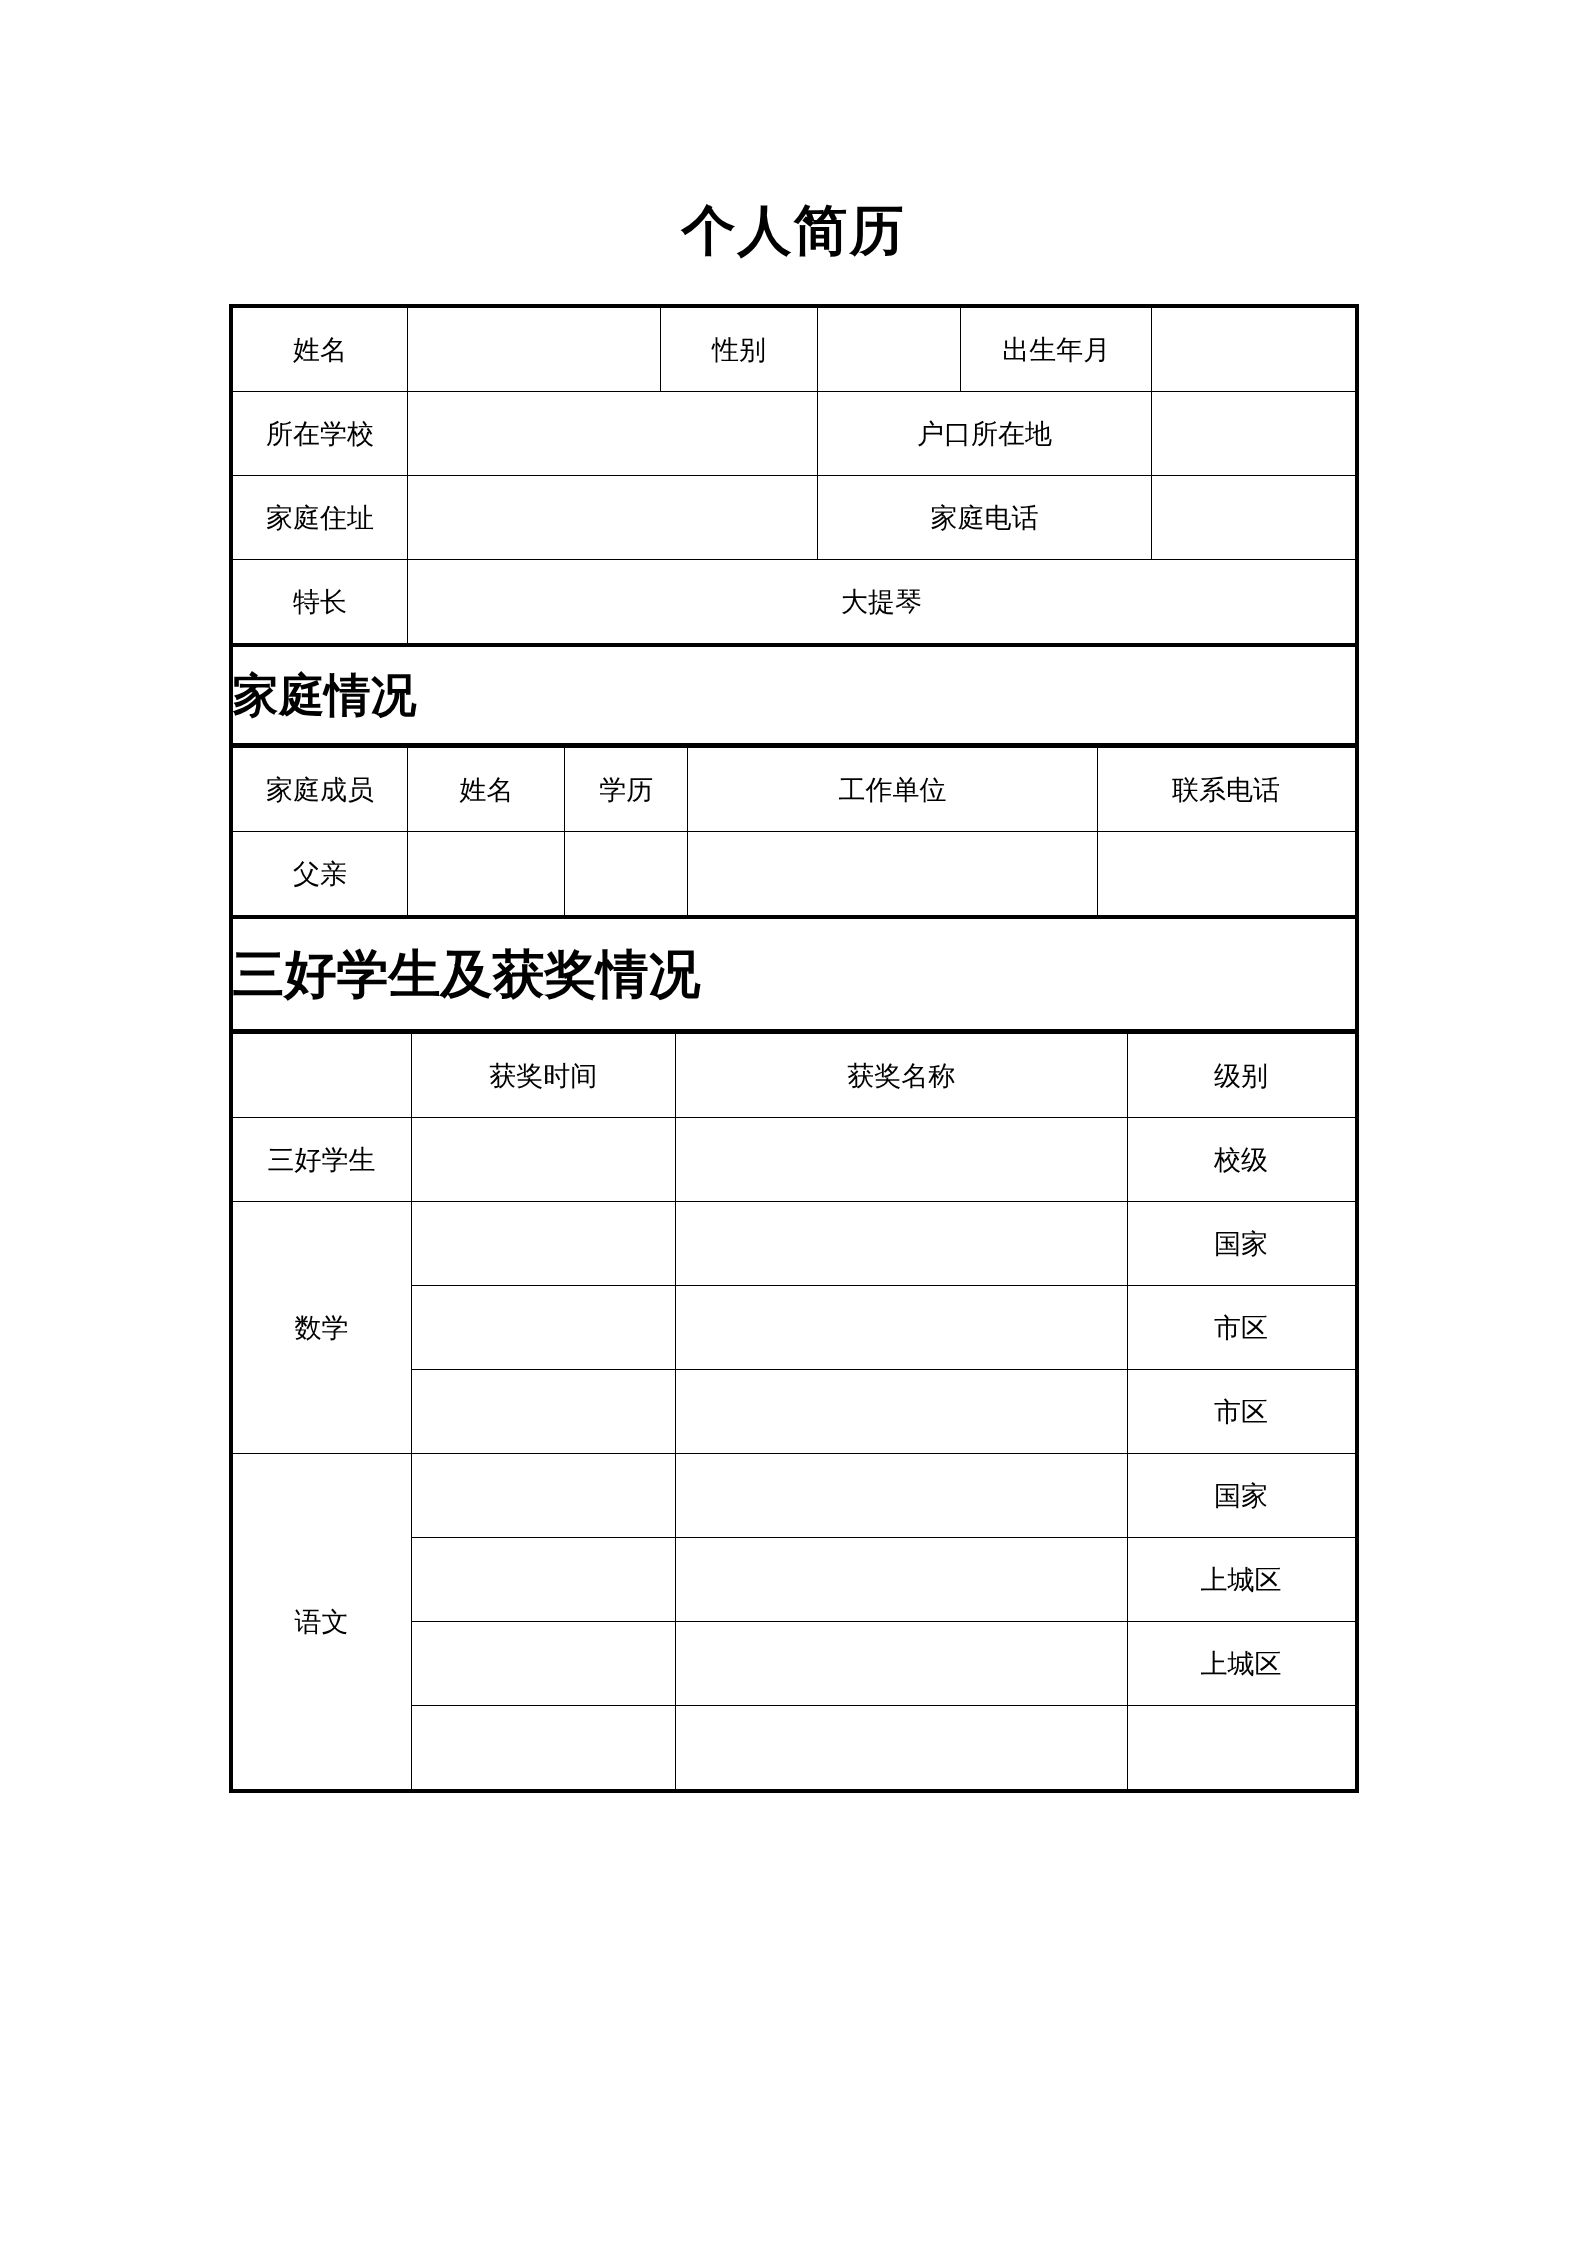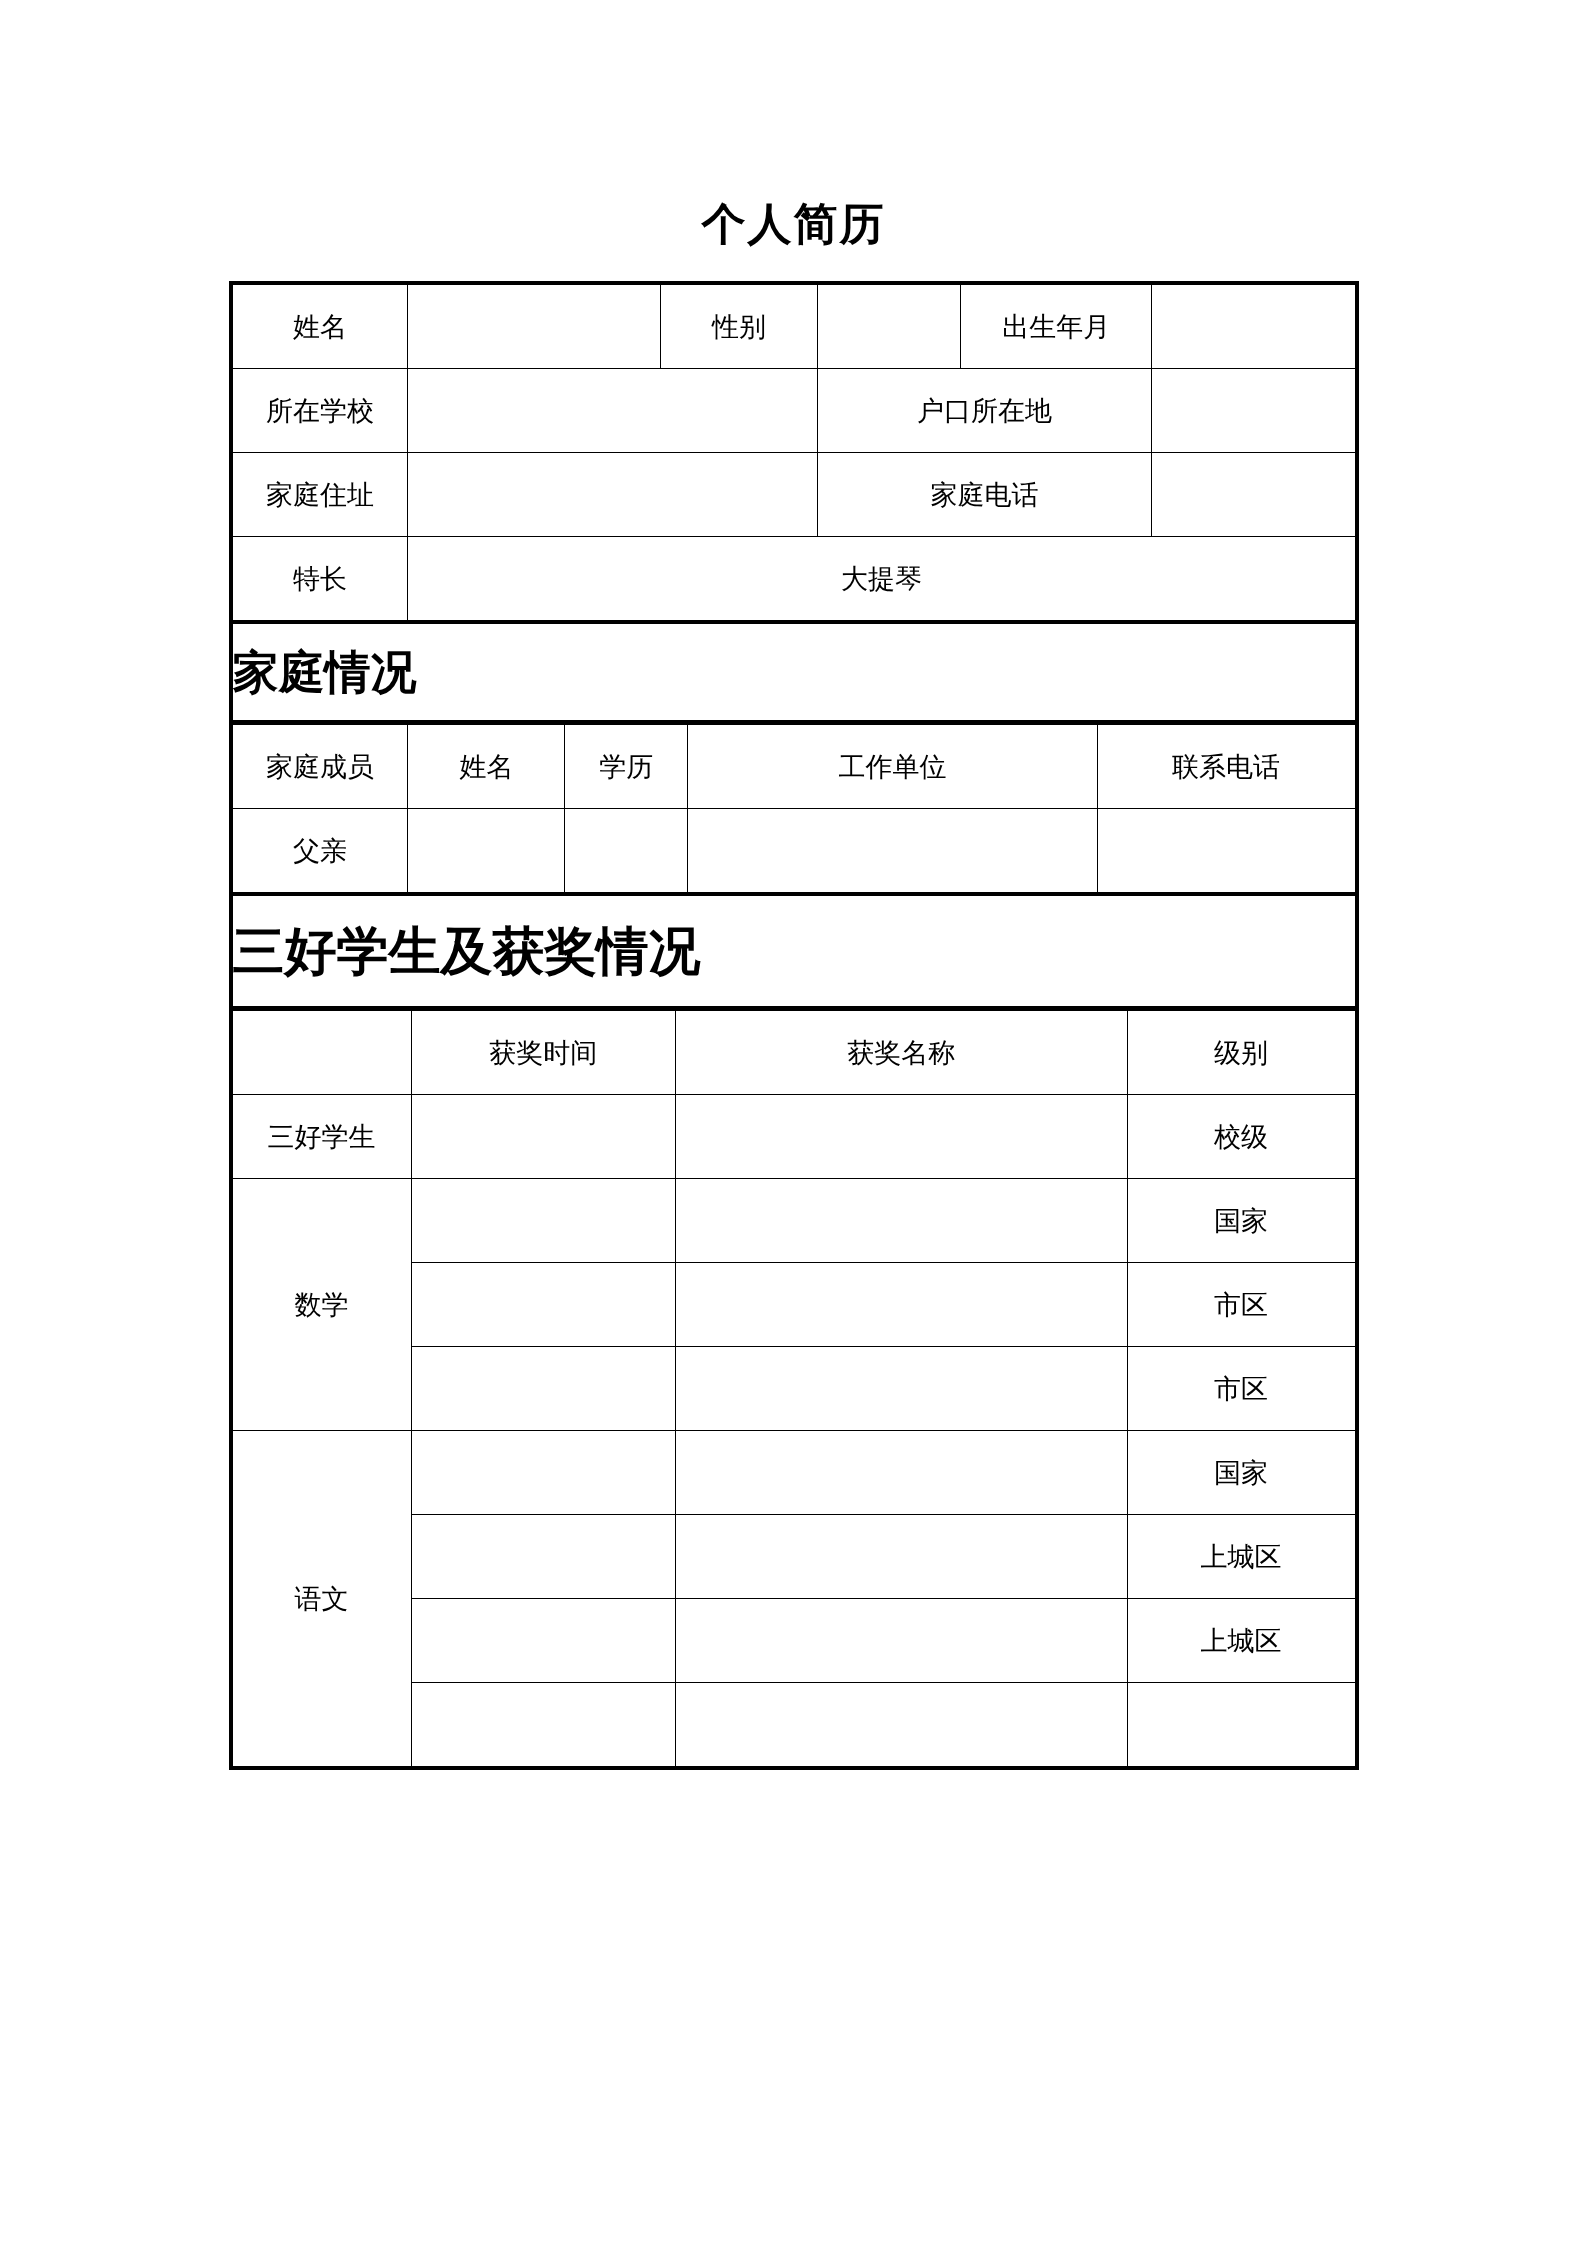--- a/index.html
+++ b/index.html
@@ -16,29 +16,29 @@
   }
   .page {
     position: relative;
     width: 1587px;
     height: 2245px;
     box-sizing: border-box;
   }
   .doc-title {
     text-align: center;
     font-family: "DejaVu Sans", "Liberation Sans", sans-serif;
-    font-size: 44px;
+    font-size: 54px;
     font-weight: 700;
     letter-spacing: 2px;
     margin: 0;
     padding-top: 195px;
     padding-bottom: 24px;
   }
   .tables-wrap {
-    margin: 3px auto;
+    margin: 12px auto;
     width: 1130px;
   }
   table {
     border-collapse: collapse;
     width: 100%;
     table-layout: fixed;
   }
   table.block {
     border: 4px solid #000;
   }

